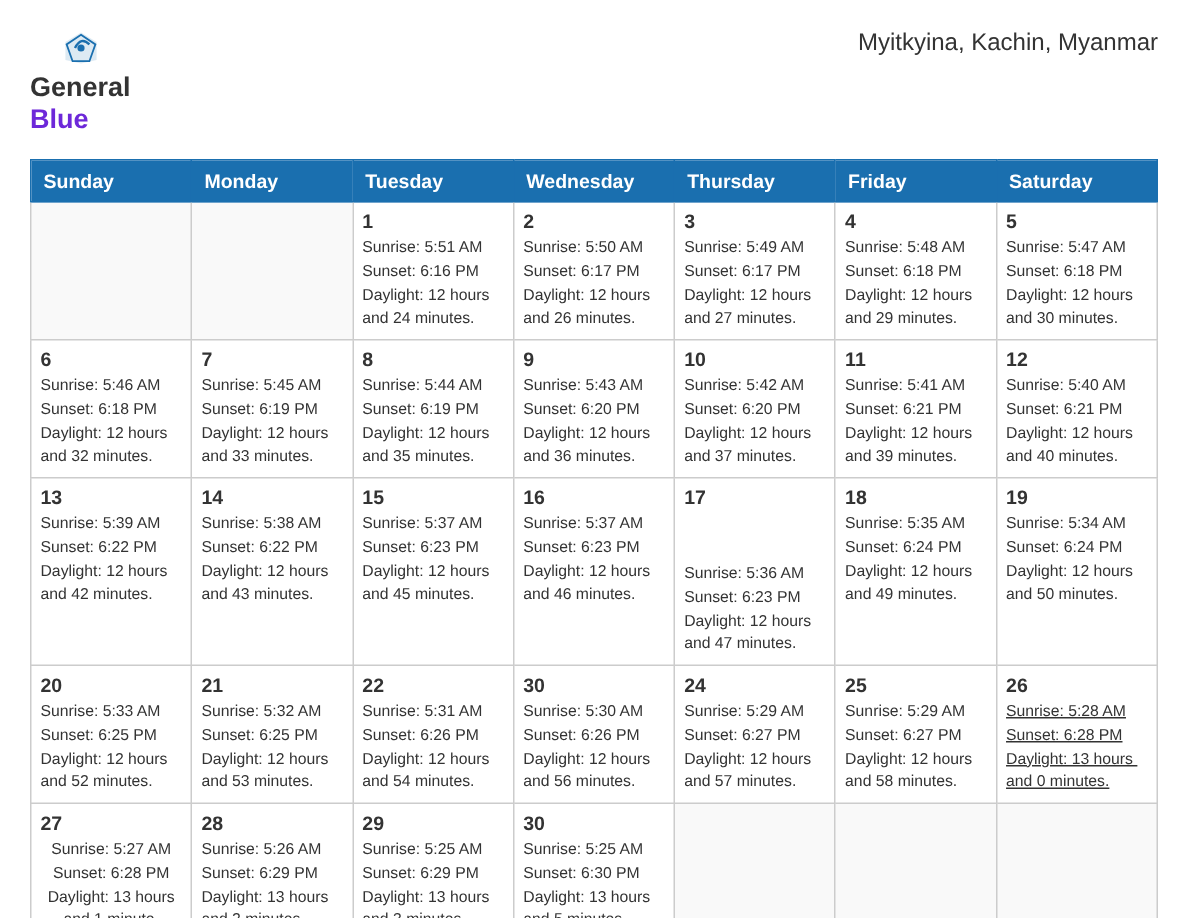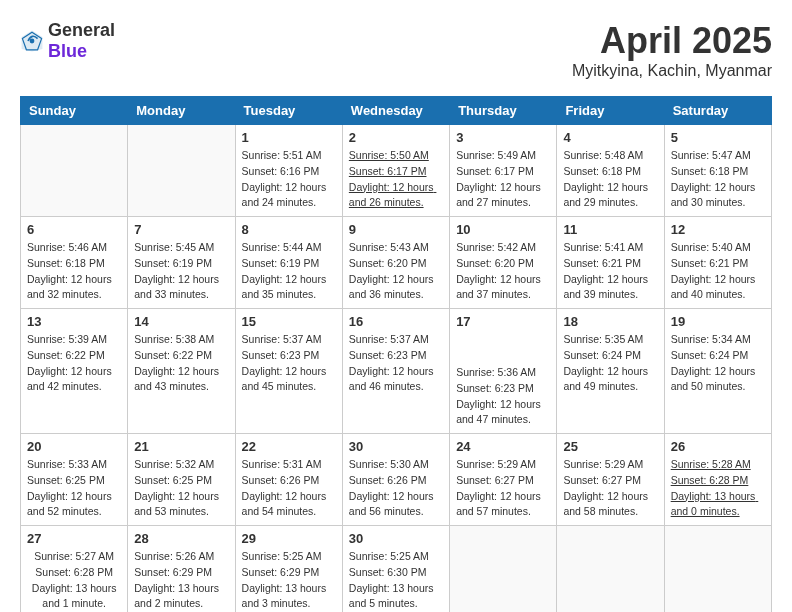--- a/index.html
+++ b/index.html
@@ -13,20 +13,21 @@
     .header {
       display: flex;
       justify-content: space-between;
       align-items: flex-start;
       margin-bottom: 16px;
     }
     .logo {
       display: flex;
       align-items: center;
       gap: 4px;
+      flex-direction: column;
     }
     .logo-text-general {
       font-size: 18px;
       font-weight: bold;
       color: #333;
     }
     .logo-text-blue {
       font-size: 18px;
       font-weight: bold;
       color: #6d28d9;
@@ -98,21 +99,20 @@
       <polygon points="15,4 27,12 22,26 8,26 3,12" fill="none" stroke="#1a6faf" stroke-width="1.5"></polygon>
       <path d="M10,15 Q15,5 22,12" fill="none" stroke="#1a6faf" stroke-width="2"></path>
       <circle cx="15" cy="15" r="3" fill="#1a6faf"></circle>
     </svg>
     <div>
       <span class="logo-text-general">General</span><br>
       <span class="logo-text-blue">Blue</span>
     </div>
   </div>
   <div class="title-block">
-    <div class="month-title">April 2025</div>
     <div class="location">Myitkyina, Kachin, Myanmar</div>
   </div>
 </div>
 
 <table class="calendar">
   <thead>
     <tr>
     <th>Sunday</th>
         <th>Monday</th>
         <th>Tuesday</th>
@@ -127,21 +127,21 @@
         <td class="empty"></td>
         <td class="empty"></td>
         <td>
           <span class="day-number">1</span>
           <div class="day-info" style="white-space: pre-wrap;">Sunrise: 5:51 AM
 Sunset: 6:16 PM
 Daylight: 12 hours and 24 minutes.</div>
         </td>
         <td>
           <span class="day-number">2</span>
-          <div class="day-info" style="white-space: pre-wrap; text-decoration: underline;">Sunrise: 5:50 AM
+          <div class="day-info" style="white-space: pre-wrap;">Sunrise: 5:50 AM
 Sunset: 6:17 PM
 Daylight: 12 hours and 26 minutes.</div>
         </td>
         <td>
           <span class="day-number">3</span>
           <div class="day-info" style="white-space: pre-wrap;">Sunrise: 5:49 AM
 Sunset: 6:17 PM
 Daylight: 12 hours and 27 minutes.</div>
         </td>
         <td>

